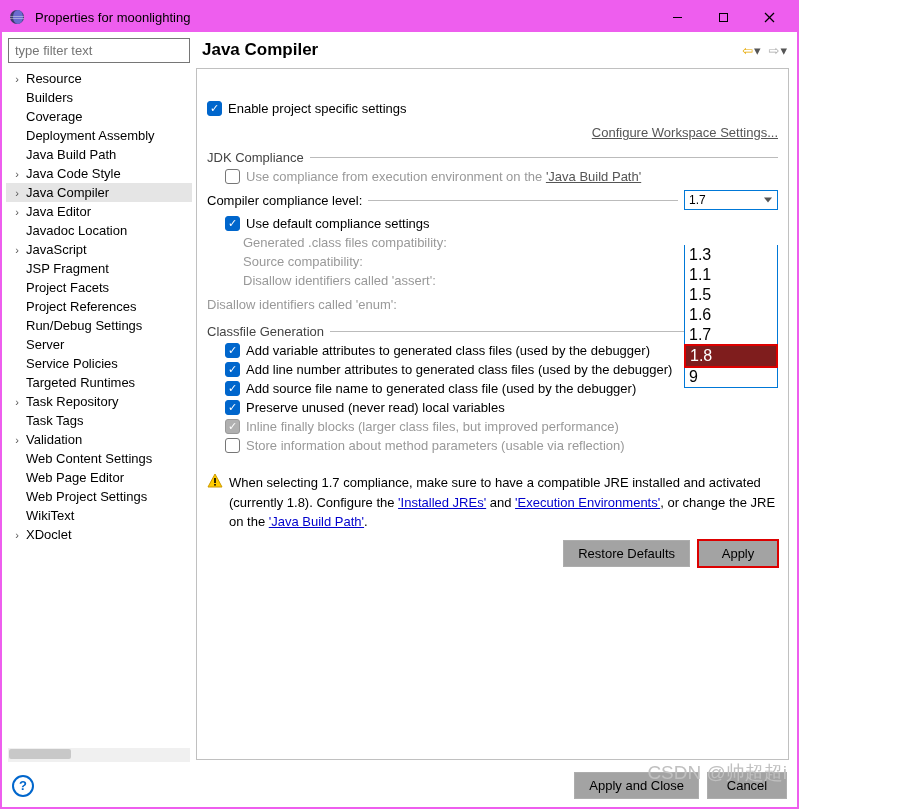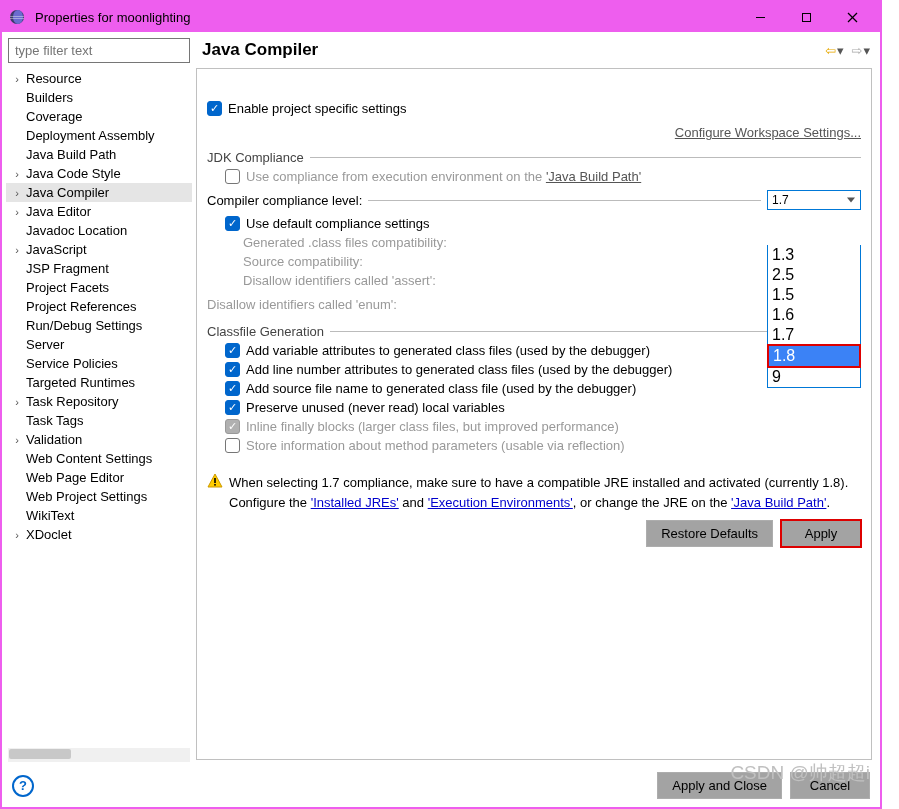--- a/index.html
+++ b/index.html
@@ -1,17 +1,17 @@
 <!DOCTYPE html>
 <html><head>
 <meta charset="utf-8">
 <style>
 * { box-sizing: border-box; font-family: "Segoe UI", Tahoma, sans-serif; font-size: 13px; }
 body { margin: 0; padding: 0; background: #fff; }
-.window { width: 882px; height: 809px; border: 2px solid #ee5eee; background: #fff; display: flex; flex-direction: column; position: relative; }
+.window { width: 799px; height: 809px; border: 2px solid #ee5eee; background: #fff; display: flex; flex-direction: column; position: relative; }
 .titlebar { height: 30px; background: #ee5eee; display: flex; align-items: center; padding: 0 5px; }
 .titlebar .icon-slot { width: 20px; height: 20px; margin-right: 8px; display:flex;align-items:center;justify-content:center;}
 .titlebar .title { flex: 1; color: #000; font-size: 13px; }
 .win-btns { display: flex; }
 .win-btn { width: 46px; height: 28px; display: flex; align-items: center; justify-content: center; color: #000;}
 .win-btn svg { width:11px; height:11px; }
 .body { flex: 1; display: flex; overflow: hidden; padding:4px 4px 0 4px; }
 .sidebar { width: 186px; display: flex; flex-direction: column; }
 .filter-input { border: 1px solid #767676; padding: 4px 6px; margin:2px 2px 4px 2px; color:#555; }
 .tree { flex: 1; overflow-y: auto; overflow-x:hidden; padding: 2px 0; }
@@ -43,21 +43,21 @@
 .muted { color: #999; }
 .level-line{display:flex;align-items:center;margin:6px 0;}
 .level-line .lbl{}
 .level-line .line{flex:1;height:1px;background:#bbb;margin:0 6px;}
 .combo{width:94px;border:1px solid #767676;padding:2px 18px 2px 4px;position:relative;background:#fff;font-size:12px;}
 .combo::after{content:"";position:absolute;right:5px;top:50%;transform:translateY(-50%);border-left:4px solid transparent;border-right:4px solid transparent;border-top:5px solid #555;}
 .combo.blue{border:1px solid #0078d7;}
 .combo.err{}
 .dropdown-panel{position:absolute;top:176px;right:10px;width:94px;border:1px solid #0078d7;border-top:none;background:#fff;z-index:5;}
 .dropdown-panel .opt{padding:1px 4px;font-size:16px;}
-.dropdown-panel .opt.hl{background:#3b82f6;color:#fff;border:2px solid #d00;margin:-1px;}
+.dropdown-panel .opt.hl{background:#7f1d1d;color:#fff;border:2px solid #d00;margin:-1px;}
 .warn-box{display:flex;gap:6px;margin-top:20px;line-height:1.5;}
 .warn-icon{flex-shrink:0;width:16px;height:16px;}
 .btn-row{display:flex;justify-content:flex-end;gap:8px;margin-top:auto;padding-top:8px;}
 .btn{border:1px solid #adadad;background:#a3a3a3;padding:5px 14px;min-width:80px;text-align:center;cursor:default;}
 .btn.marked{outline:2px solid #d00;outline-offset:-1px;}
 .footer{display:flex;align-items:center;padding:8px 10px;gap:8px;border-top:0;}
 .footer .help{width:22px;height:22px;border:2px solid #0066cc;border-radius:50%;color:#0066cc;display:flex;align-items:center;justify-content:center;font-weight:bold;margin-right:auto;}
 .watermark{position:absolute;right:10px;bottom:21px;color:#c0c0c0;font-size:19px;pointer-events:none;text-align:center;}
 svg.eclipse{width:18px;height:18px;}
 </style>
@@ -259,21 +259,21 @@
             <span>Disallow identifiers called 'assert':</span>
           </div>
         <div class="level-line indent2">
           <span class="muted">Disallow identifiers called 'enum':</span>
           <span style="flex:1"></span>
           <div class="combo err muted">Error</div>
         </div>
 
         <div class="dropdown-panel" id="ddp">
             <div class="opt">1.3</div>
-            <div class="opt">2.5</div>
+            <div class="opt">1.1</div>
             <div class="opt">1.5</div>
             <div class="opt">1.6</div>
             <div class="opt">1.7</div>
             <div class="opt hl">1.8</div>
             <div class="opt">9</div>
           </div>
 
         <div class="group-title">
             <span>Classfile Generation</span>
             <span class="line"></span>

